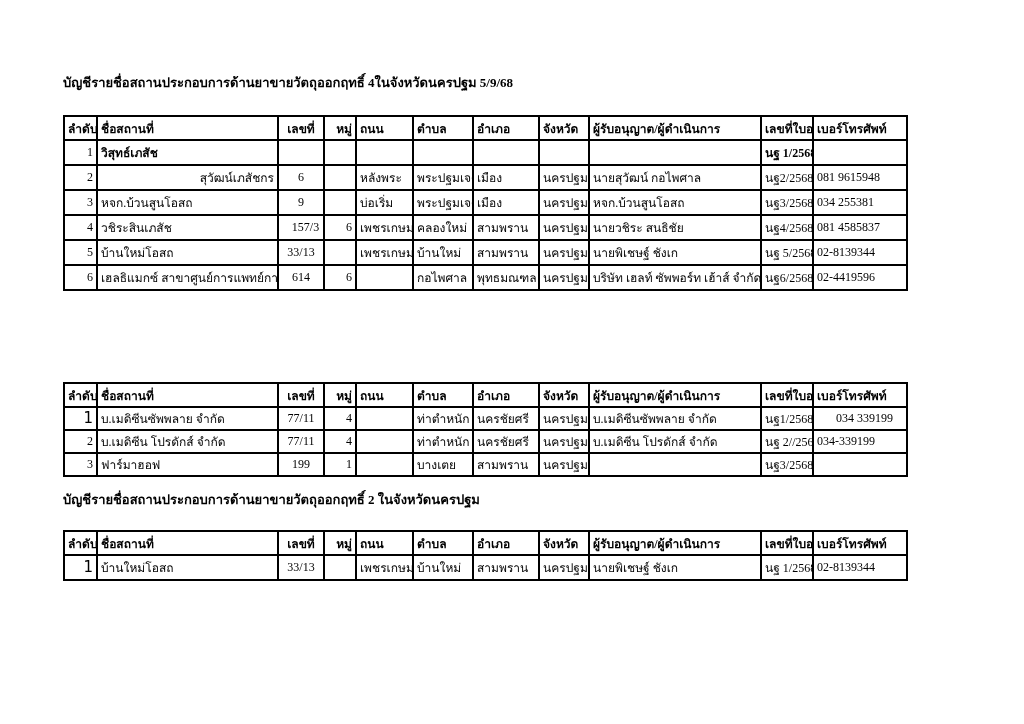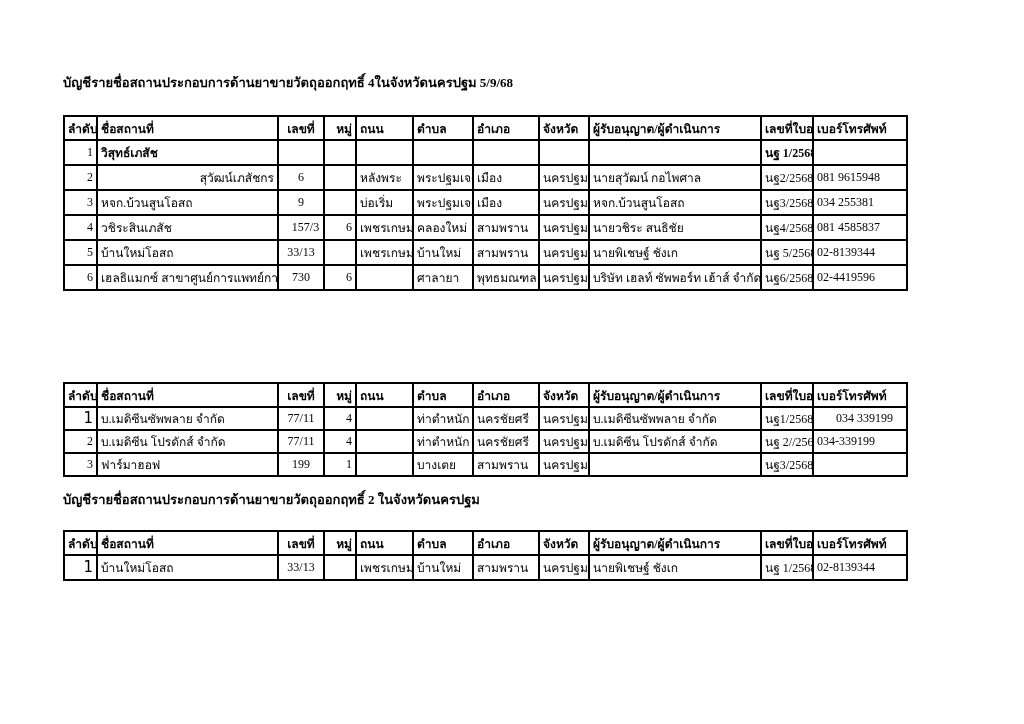--- a/index.html
+++ b/index.html
@@ -154,24 +154,24 @@
           <td style="text-align: left;">บ้านใหม่</td>
           <td style="text-align: left;">สามพราน</td>
           <td style="text-align: left;">นครปฐม</td>
           <td style="text-align: left;">นายพิเชษฐ์ ชังเก</td>
           <td style="text-align: left;">นฐ 5/2568</td>
           <td style="text-align: left;">02-8139344</td>
         </tr>
         <tr>
           <td style="text-align: right;">6</td>
           <td style="text-align: left;">เฮลธิแมกซ์ สาขาศูนย์การแพทย์กาญจนาภิ</td>
-          <td style="text-align: center;">730</td>
+          <td style="text-align: center;">614</td>
           <td style="text-align: right;">6</td>
           <td style="text-align: left;"></td>
-          <td style="text-align: left;">ศาลายา</td>
+          <td style="text-align: left;">กอไพศาล</td>
           <td style="text-align: left;">พุทธมณฑล</td>
           <td style="text-align: left;">นครปฐม</td>
           <td style="text-align: left;">บริษัท เฮลท์ ซัพพอร์ท เฮ้าส์ จำกัด</td>
           <td style="text-align: left;">นฐ6/2568</td>
           <td style="text-align: left;">02-4419596</td>
         </tr>
       </tbody>
     </table>
 
   <table class="doc-table" id="table-2">

